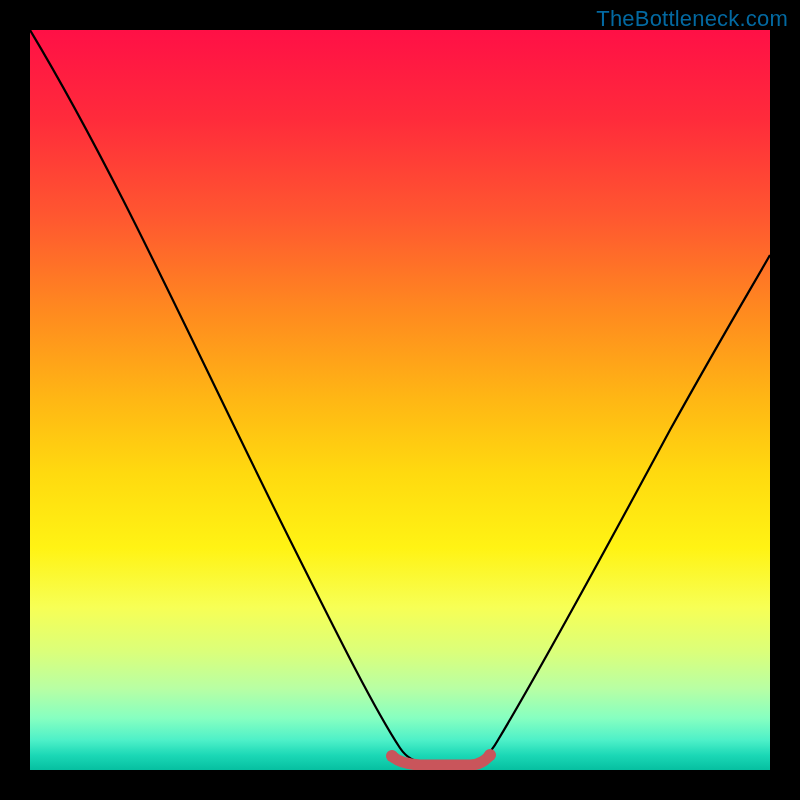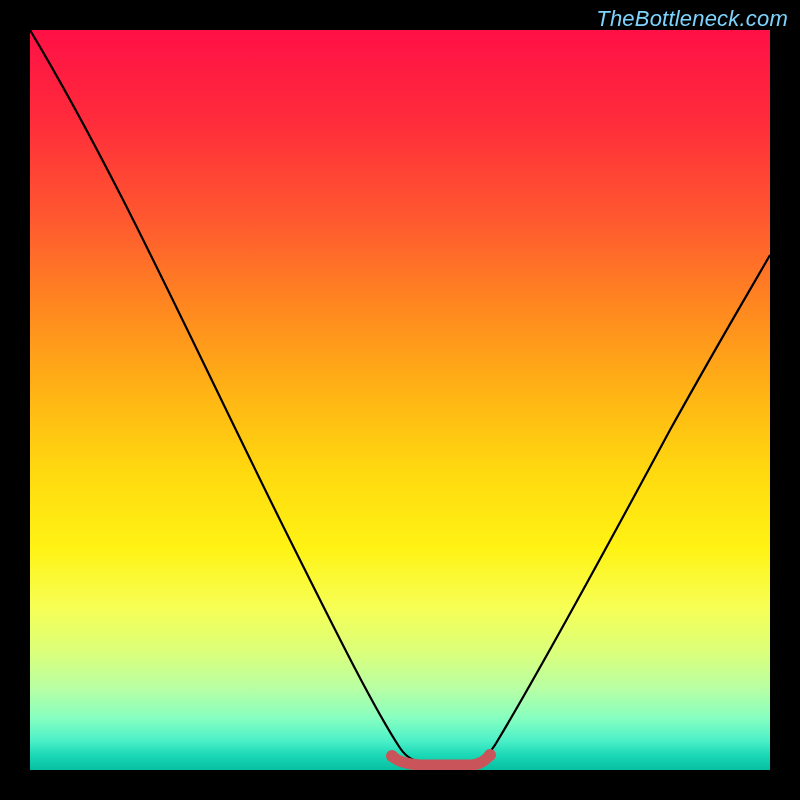--- a/index.html
+++ b/index.html
@@ -14,25 +14,24 @@
   .frame {
     position: relative;
     width: 800px;
     height: 800px;
     background: #000;
   }
   .watermark {
     position: absolute;
     top: 6px;
     right: 12px;
-    color: #7dd3fc;
+    color: #0369a1;
     font-size: 22px;
     letter-spacing: 0.2px;
     z-index: 5;
-    font-style: italic;
   }
   .plot {
     position: absolute;
     left: 30px;
     top: 30px;
     width: 740px;
     height: 740px;
     overflow: hidden;
   }
   

